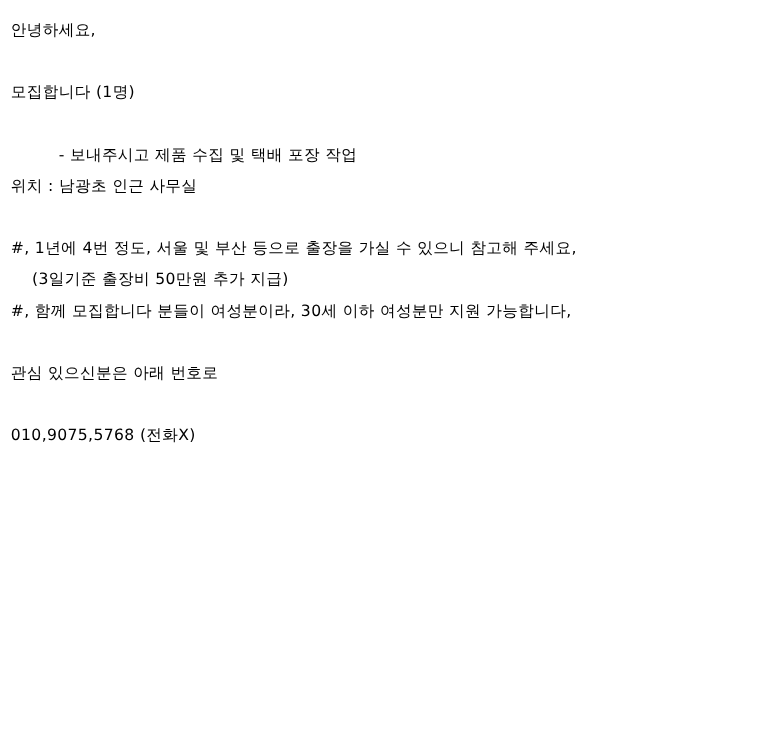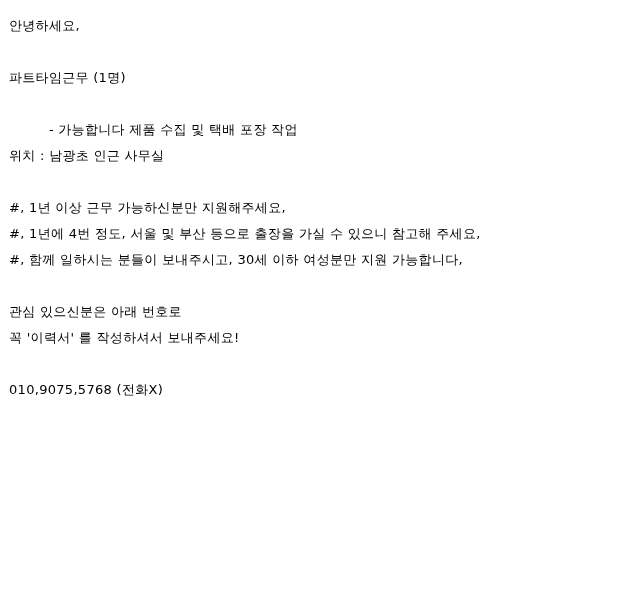--- a/index.html
+++ b/index.html
@@ -30,46 +30,45 @@
 </head>
 <body>
 
 <div class="doc">
 
   <div class="ln">안녕하세요,</div>
 
 
   <div class="ln blank"></div>
 
-  <div class="ln">파트타임근무 (1명)</div>
+  <div class="ln">모집합니다 (1명)</div>
 
   <div class="ln blank"></div>
 
 
 
-  <div class="ln">         - 가능합니다 제품 수집 및 택배 포장 작업</div>
+  <div class="ln">         - 보내주시고 제품 수집 및 택배 포장 작업</div>
 
 
 
   <div class="ln">위치 : 남광초 인근 사무실</div>
 
   <div class="ln blank"></div>
 
-  <div class="ln">#, 1년 이상 근무 가능하신분만 지원해주세요,</div>
 
 
   <div class="ln">#, 1년에 4번 정도, 서울 및 부산 등으로 출장을 가실 수 있으니 참고해 주세요,</div>
 
+  <div class="ln">    (3일기준 출장비 50만원 추가 지급)</div>
 
-  <div class="ln">#, 함께 일하시는 분들이 보내주시고, 30세 이하 여성분만 지원 가능합니다,</div>
+  <div class="ln">#, 함께 모집합니다 분들이 여성분이라, 30세 이하 여성분만 지원 가능합니다,</div>
 
   <div class="ln blank"></div>
 
   <div class="ln">관심 있으신분은 아래 번호로</div>
 
-  <div class="ln">꼭 '이력서' 를 작성하셔서 보내주세요!</div>
 
 
   <div class="ln blank"></div>
 
   <div class="ln">010,9075,5768 (전화X)</div>
 
 </div>
 
 </body></html>

